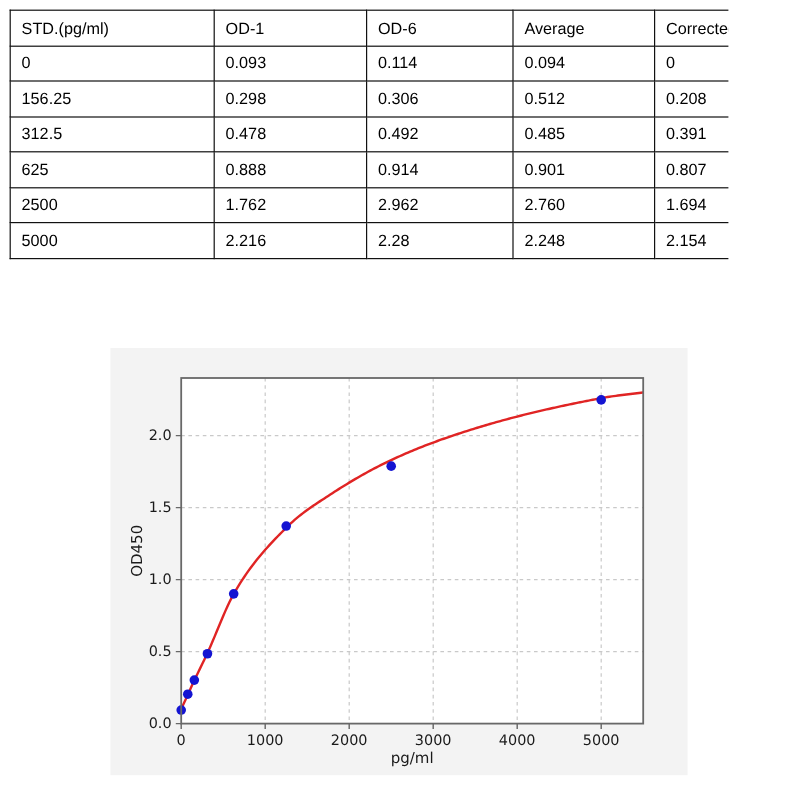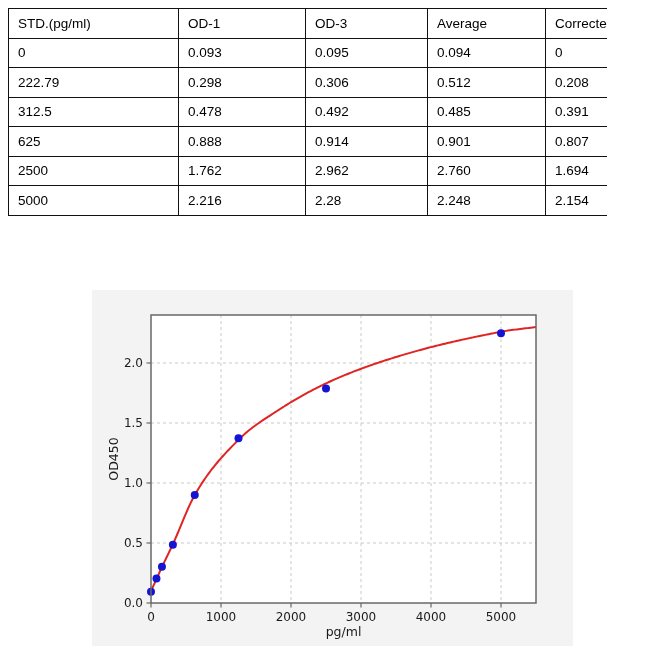--- a/index.html
+++ b/index.html
@@ -44,35 +44,35 @@
         <col style="width: 170px;">
         <col style="width: 127px;">
         <col style="width: 122px;">
         <col style="width: 118px;">
         <col style="width: 112px;">
       </colgroup>
     <thead>
       <tr>
           <th>STD.(pg/ml)</th>
           <th>OD-1</th>
-          <th>OD-3</th>
+          <th>OD-6</th>
           <th>Average</th>
           <th>Corrected</th>
         </tr>
     </thead>
     <tbody>
         <tr>
           <td>0</td>
           <td>0.093</td>
-          <td>0.095</td>
+          <td>0.114</td>
           <td>0.094</td>
           <td>0</td>
         </tr>
         <tr>
-          <td>222.79</td>
+          <td>156.25</td>
           <td>0.298</td>
           <td>0.306</td>
           <td>0.512</td>
           <td>0.208</td>
         </tr>
         <tr>
           <td>312.5</td>
           <td>0.478</td>
           <td>0.492</td>
           <td>0.485</td>

